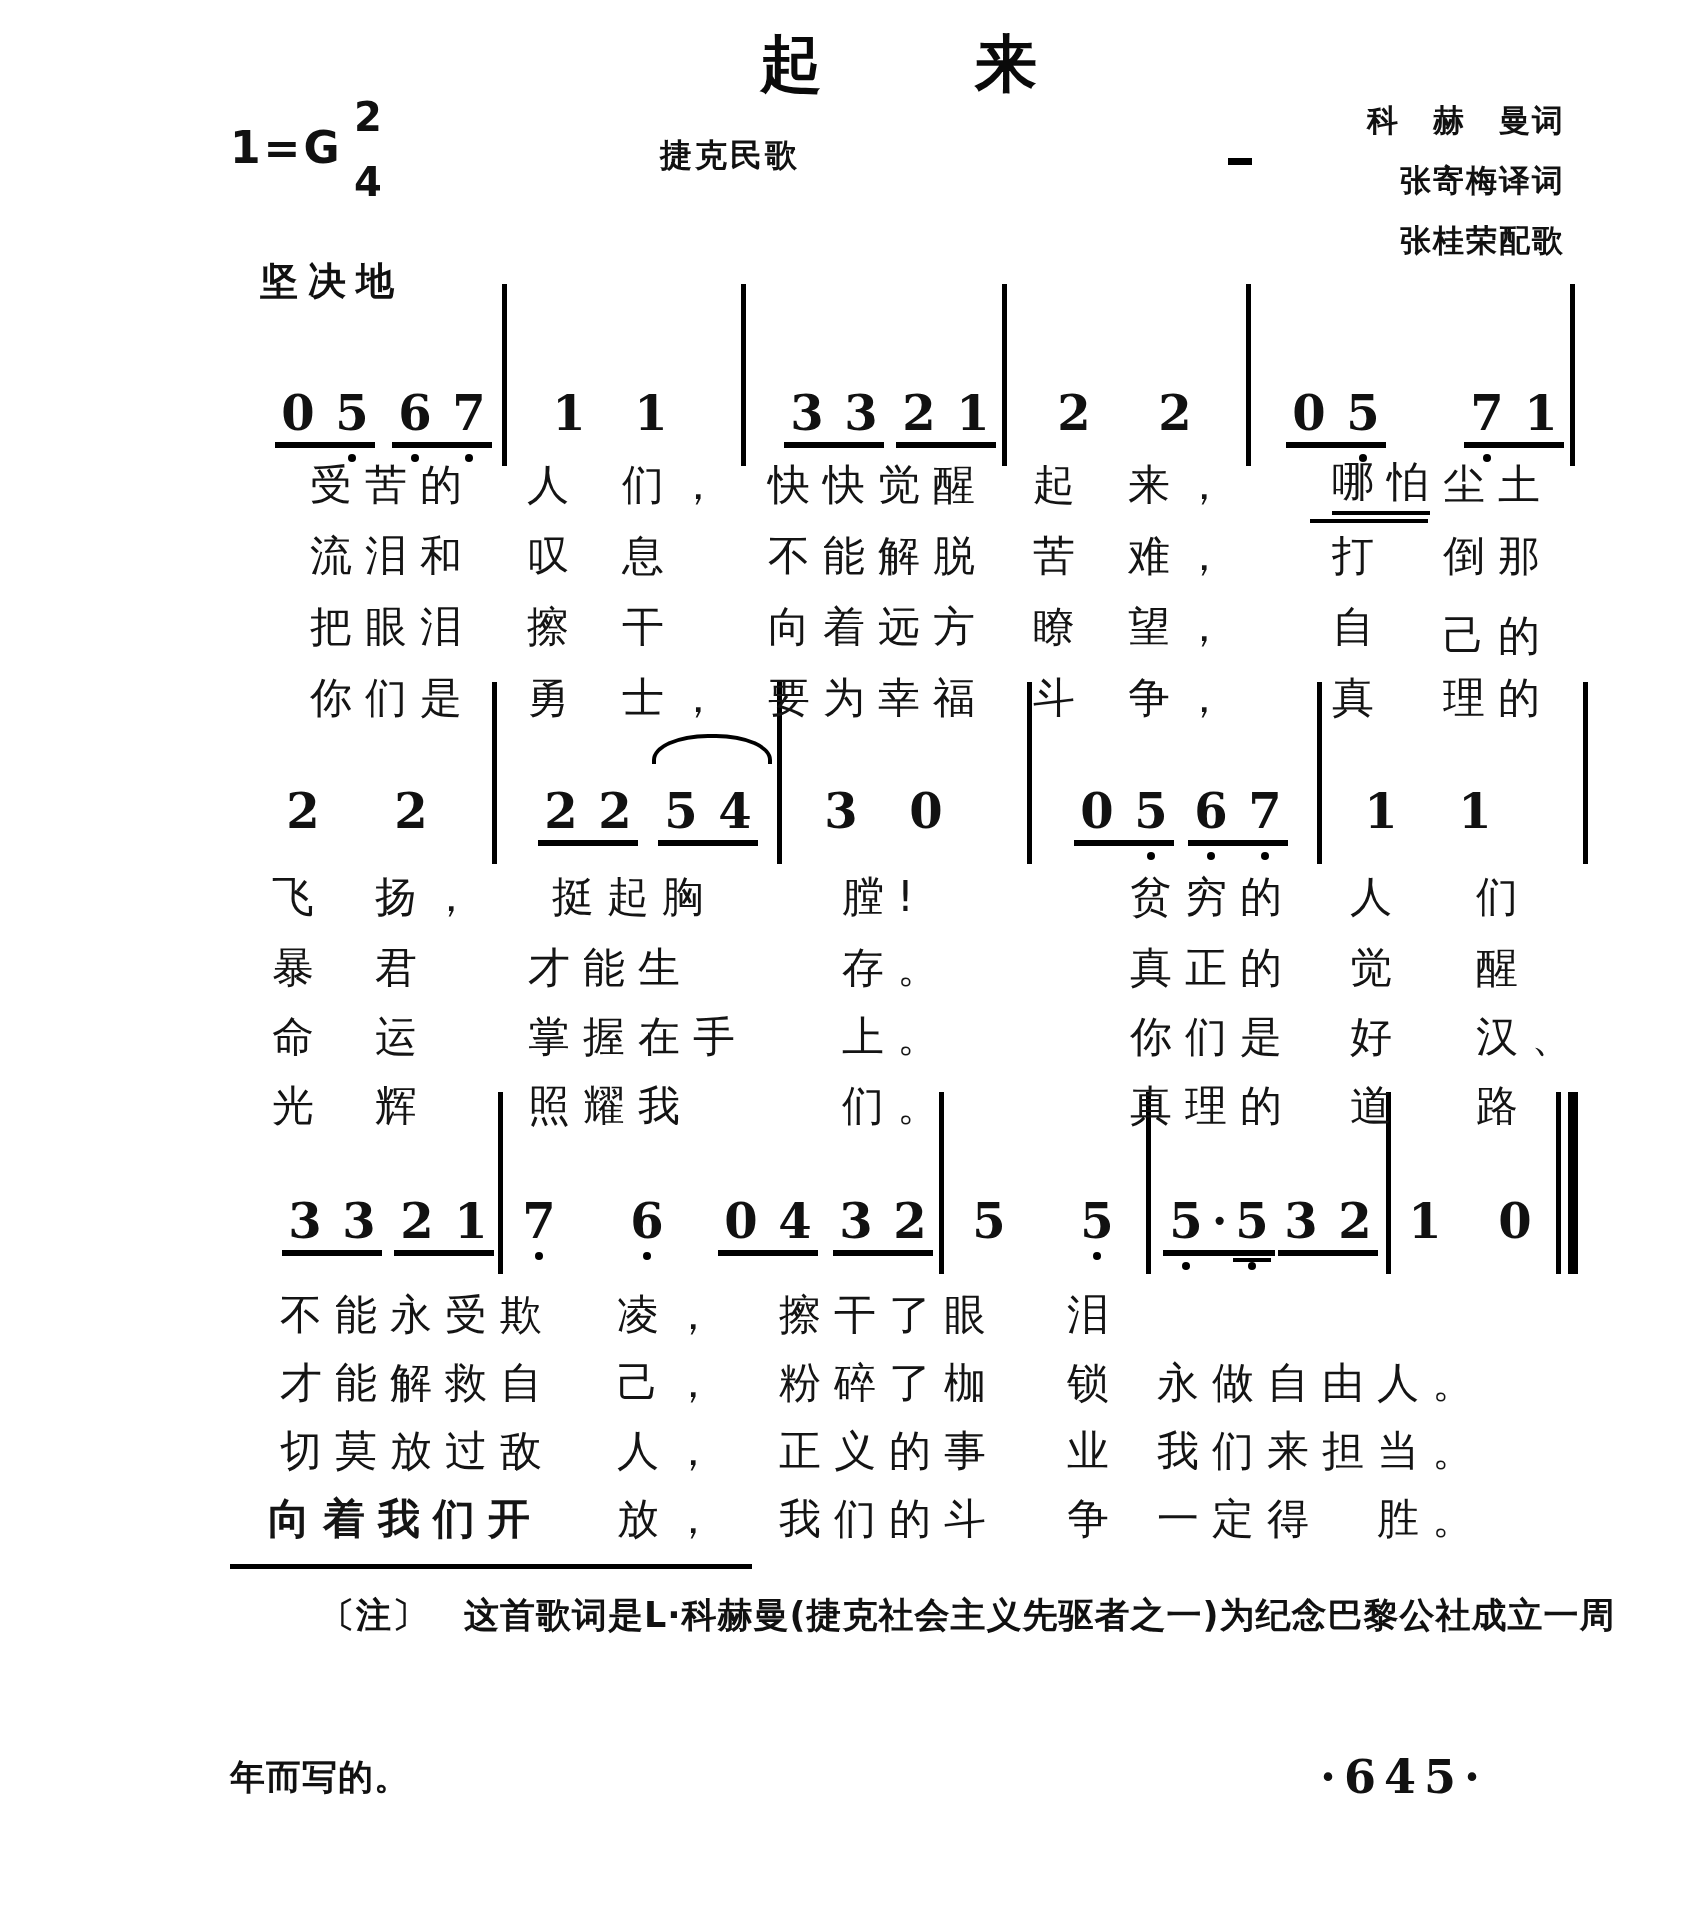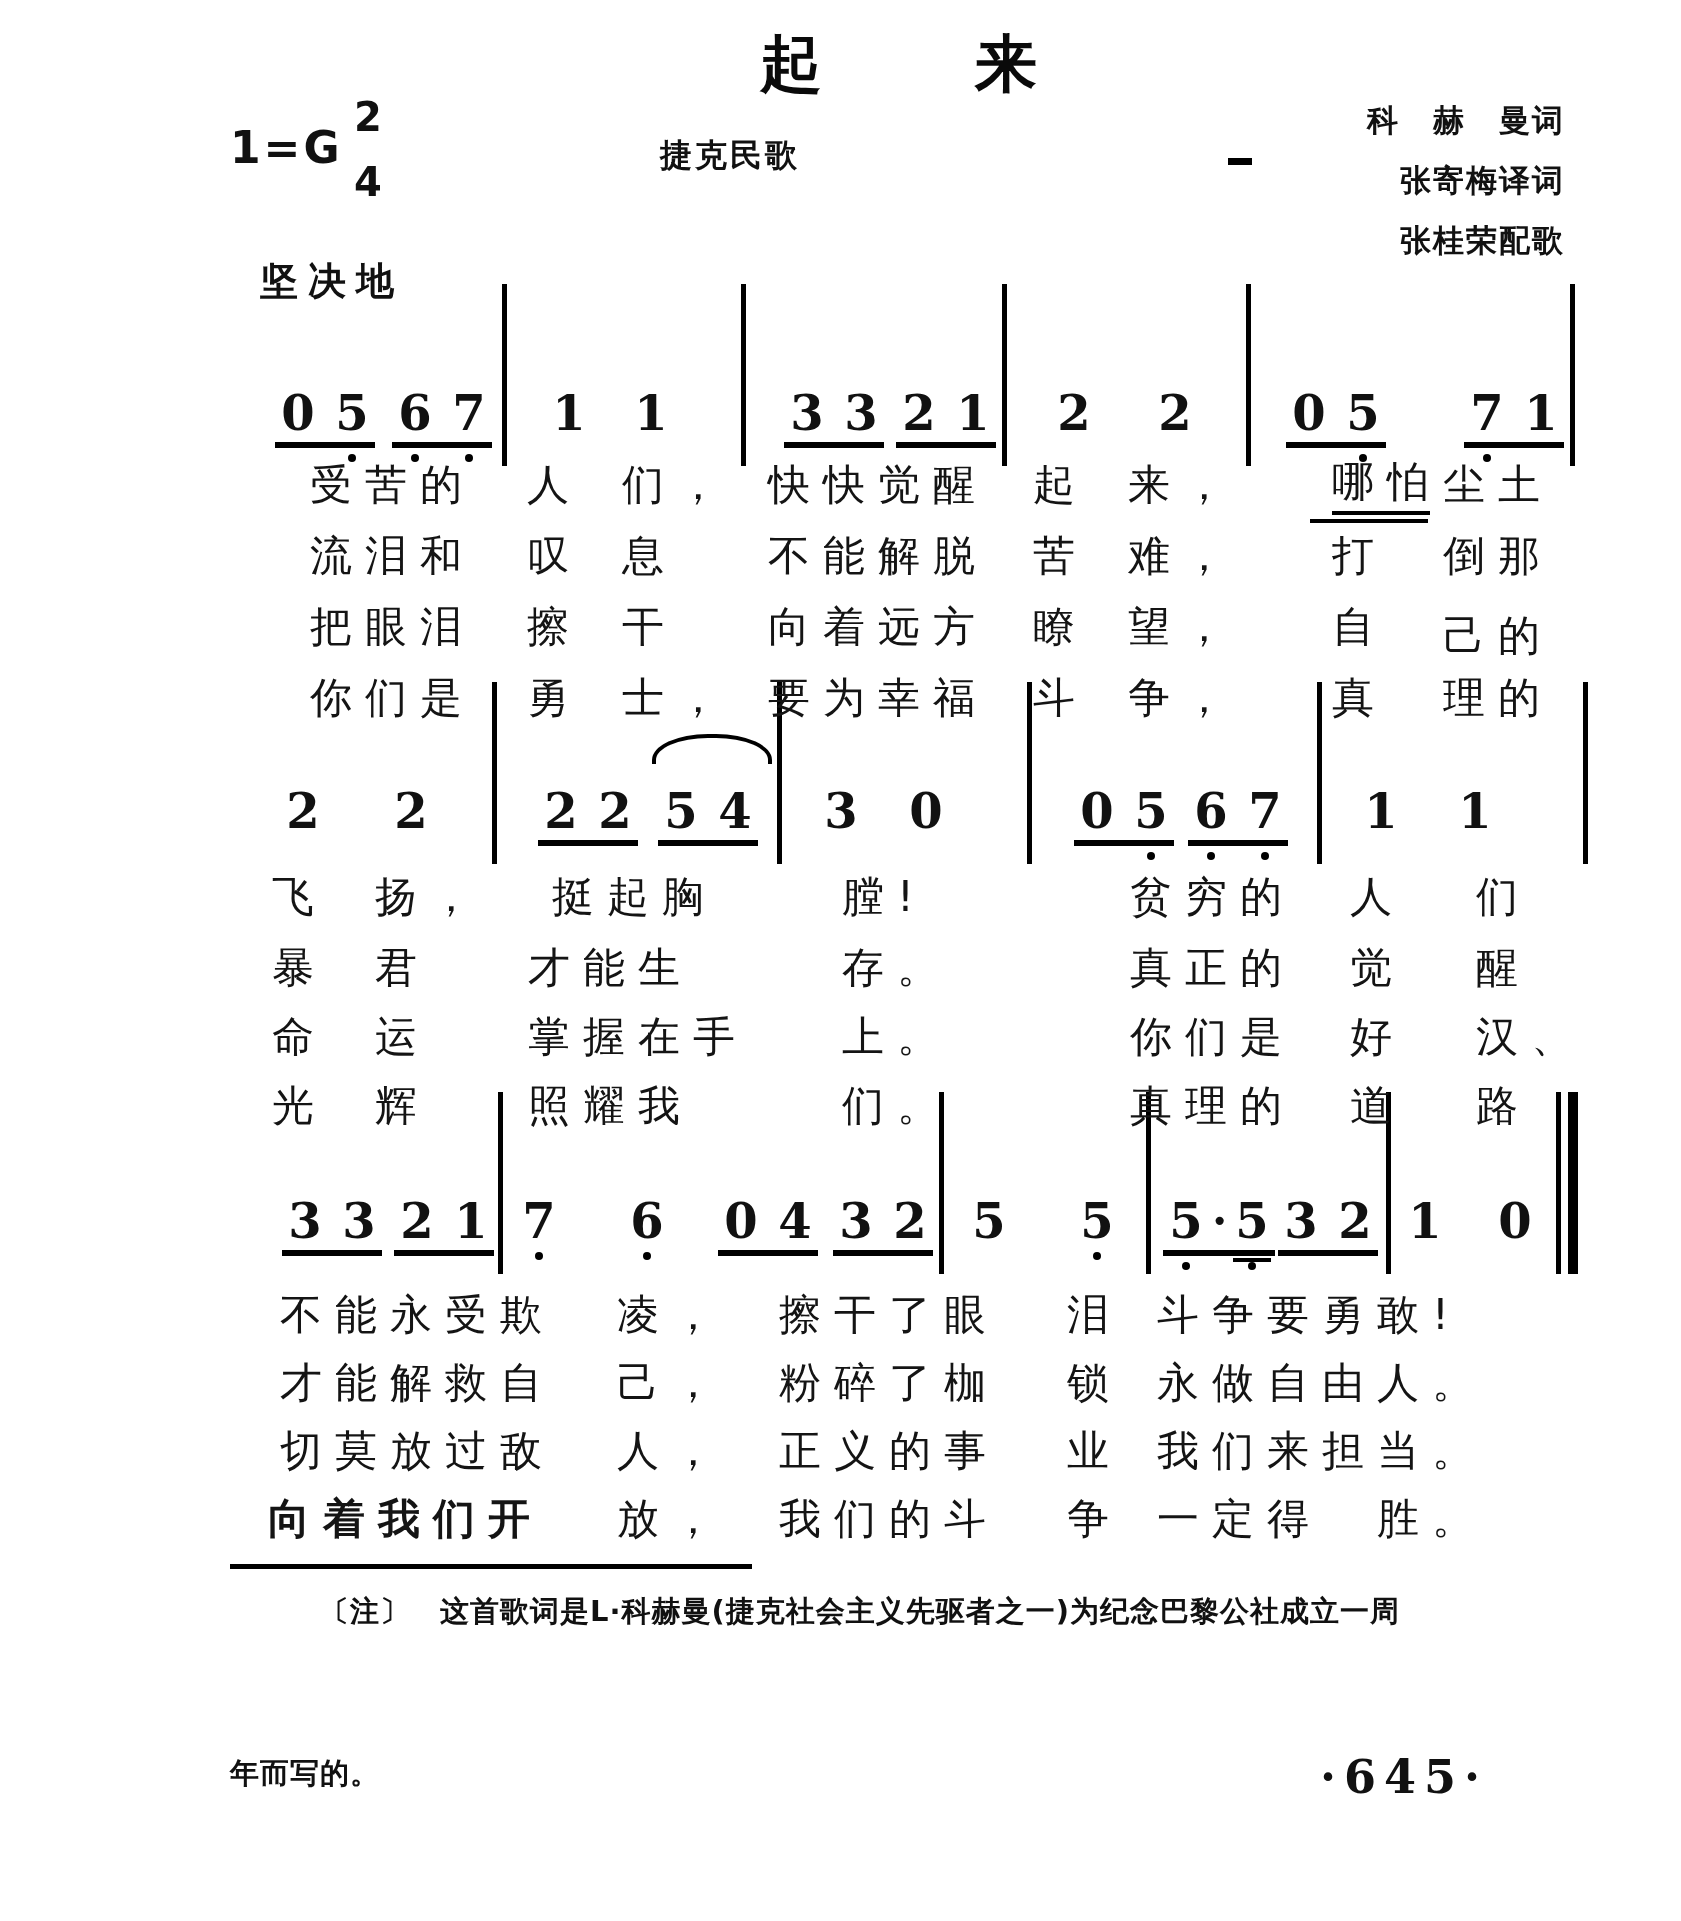--- a/index.html
+++ b/index.html
@@ -49,21 +49,21 @@
         border-radius:56px 56px 0 0 / 26px 26px 0 0;}
 
   
   #lyrics{position:absolute;left:0;top:0;width:100%;height:100%;}
   .lyr{position:absolute;font-size:42px;line-height:46px;letter-spacing:13px;white-space:pre;color:#141414;}
   .lyr.du::before{content:'';position:absolute;left:0;right:12px;bottom:-7px;height:4px;background:#000;}
   .lyr.du::after{content:'';position:absolute;left:-22px;right:14px;bottom:-15px;height:4px;background:#000;}
 
   
   #separator{left:230px;top:1564px;width:522px;height:5px;background:#000;}
-  .footnote{font-size:29px;font-weight:bold;letter-spacing:1px;white-space:pre;}
+  .footnote{font-size:35px;font-weight:bold;letter-spacing:1px;white-space:pre;}
   #footnote-line1{left:320px;top:1592px;}
   #footnote-line2{left:230px;top:1754px;}
   #page-number{left:1320px;top:1750px;font-family:"DejaVu Serif",serif;font-size:46px;font-weight:bold;letter-spacing:8px;}
 </style>
 </head>
 <body>
 
 <div>
   <span id="title-char-1" class="title-char">起</span>
   <span id="title-char-2" class="title-char">来</span>
@@ -455,21 +455,20 @@
     <div class="lyr" style="left: 375px; top: 1083px;">辉</div>
     <div class="lyr" style="left: 528px; top: 1083px;">照耀我</div>
     <div class="lyr" style="left: 842px; top: 1083px;">们。</div>
     <div class="lyr" style="left: 1130px; top: 1083px;">真理的</div>
     <div class="lyr" style="left: 1350px; top: 1083px;">道</div>
     <div class="lyr" style="left: 1476px; top: 1083px;">路</div>
     <div class="lyr" style="left: 280px; top: 1292px;">不能永受欺</div>
     <div class="lyr" style="left: 617px; top: 1292px;">凌，</div>
     <div class="lyr" style="left: 779px; top: 1292px;">擦干了眼</div>
     <div class="lyr" style="left: 1067px; top: 1292px;">泪</div>
-    <div class="lyr" style="left: 1157px; top: 1292px;">斗争要勇敢!</div>
     <div class="lyr" style="left: 280px; top: 1360px;">才能解救自</div>
     <div class="lyr" style="left: 617px; top: 1360px;">己，</div>
     <div class="lyr" style="left: 779px; top: 1360px;">粉碎了枷</div>
     <div class="lyr" style="left: 1067px; top: 1360px;">锁</div>
     <div class="lyr" style="left: 1157px; top: 1360px;">永做自由人。</div>
     <div class="lyr" style="left: 280px; top: 1428px;">切莫放过敌</div>
     <div class="lyr" style="left: 617px; top: 1428px;">人，</div>
     <div class="lyr" style="left: 779px; top: 1428px;">正义的事</div>
     <div class="lyr" style="left: 1067px; top: 1428px;">业</div>
     <div class="lyr" style="left: 1157px; top: 1428px;">我们来担当。</div>

